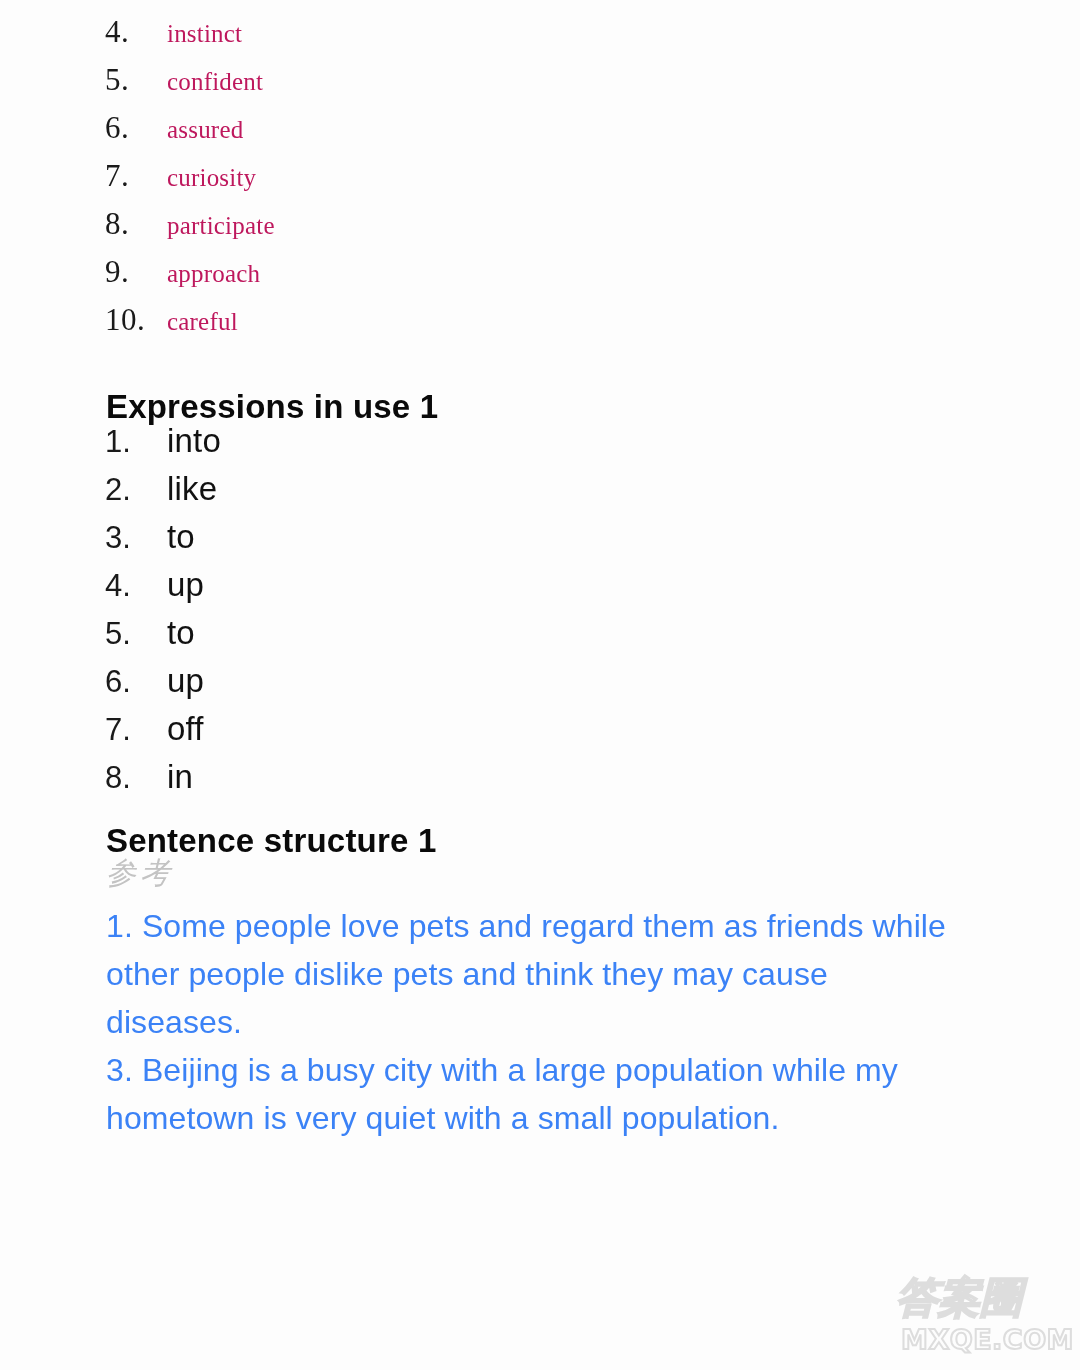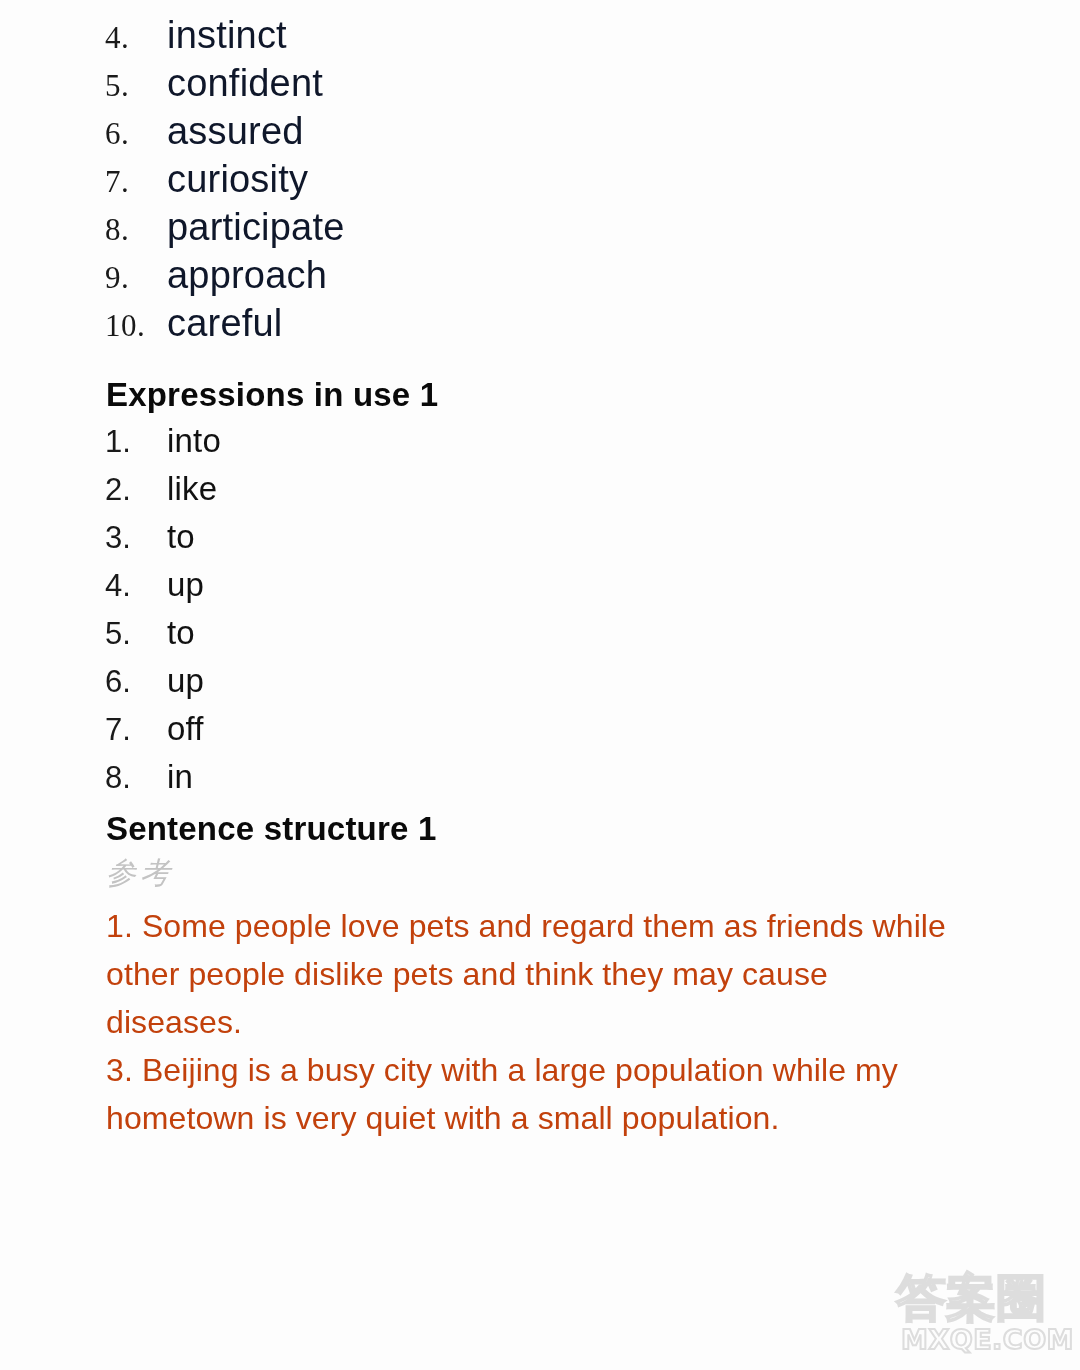--- a/index.html
+++ b/index.html
@@ -43,36 +43,37 @@
   .vocab-list .num {
     font-family: "Liberation Serif", "DejaVu Serif", serif;
     font-size: 31px;
     color: #1a1a1a;
     width: 62px;
     flex: 0 0 62px;
     text-align: left;
     letter-spacing: 0.5px;
   }
   .vocab-list .word {
-    font-family: Liberation Sans, sans-serif;
-    font-size: 38px;
-    color: #0f172a;
+    font-family: Liberation Serif, serif;
+    font-size: 25px;
+    color: #be185d;
     letter-spacing: 0.2px;
   }
 
   
   .heading {
     position: absolute;
     left: 106px;
     font-family: "Liberation Sans", sans-serif;
     font-weight: bold;
     font-size: 33px;
     letter-spacing: 0.2px;
     color: #0a0a0a;
     white-space: nowrap;
+    margin-top: 12px;
   }
   #heading-expressions { top: 376px; }
   #heading-ss1 { top: 810px; }
   #heading-ss2 { top: 1292px; }
 
   
   .expr-list {
     position: absolute;
     left: 105px;
     top: 422px;
@@ -119,44 +120,45 @@
     position: absolute;
     left: 106px;
     top: 902px;
     width: 850px;
   }
   .answers p {
     margin: 0;
     font-family: "Liberation Sans", sans-serif;
     font-size: 32px;
     line-height: 48px;
-    color: #c2410c;
+    color: #3b82f6;
     letter-spacing: 0.1px;
   }
 
   
   .watermark {
     position: absolute;
     left: 896px;
     top: 1272px;
     width: 178px;
     height: 96px;
     pointer-events: none;
     user-select: none;
   }
   .watermark .wm-cn {
     display: block;
     font-family: "DejaVu Sans", sans-serif;
-    font-size: 50px;
+    font-size: 42px;
     line-height: 52px;
     font-weight: bold;
     color: transparent;
     -webkit-text-stroke: 2px #dddddd;
     text-align: left;
     letter-spacing: 0px;
+    font-style: italic;
   }
   .watermark .wm-url {
     display: block;
     font-family: "DejaVu Sans", sans-serif;
     font-size: 27px;
     line-height: 32px;
     font-weight: bold;
     color: transparent;
     -webkit-text-stroke: 2px #dddddd;
     text-align: right;

